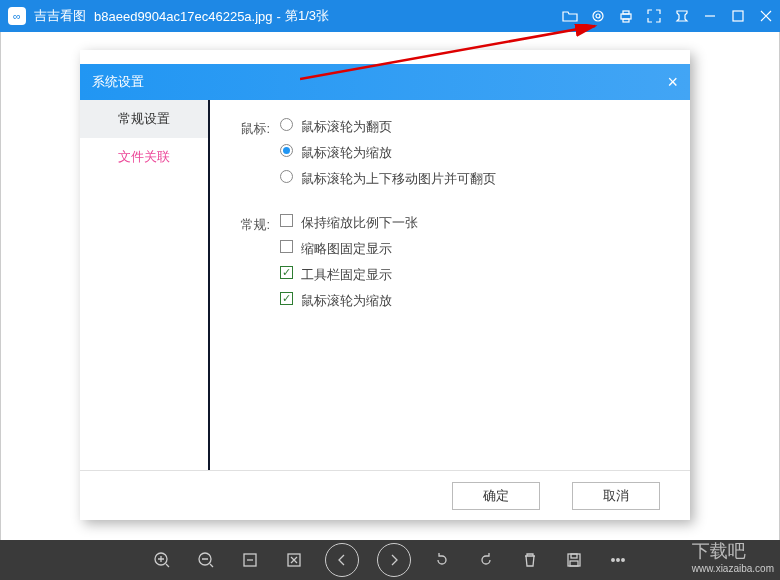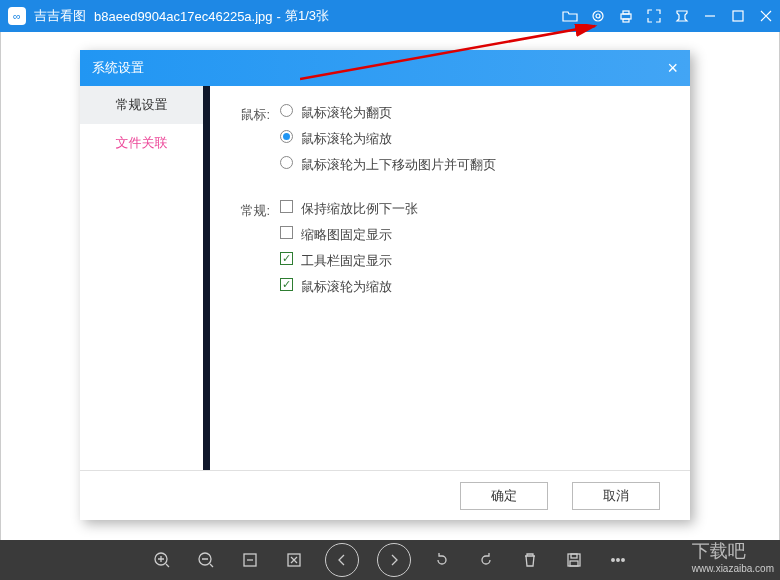--- a/index.html
+++ b/index.html
@@ -9,37 +9,37 @@
 .titlebar .title { flex: 0 0 auto; }
 .titlebar .spacer { flex: 1; }
 .titlebar .tbtn { width: 28px; height: 32px; display: flex; align-items: center; justify-content: center; cursor: pointer; }
 .titlebar .tbtn svg { stroke: #fff; fill: none; stroke-width: 1.2; }
 .canvas { position: absolute; top: 32px; left: 0; right: 0; bottom: 40px; background: #fff; border-left: 1px solid #ccc; border-right: 1px solid #ccc; }
 .bottombar { position: absolute; bottom: 0; left: 0; right: 0; height: 40px; background: #3a3a3a; display: flex; align-items: center; justify-content: center; gap: 18px; }
 .bottombar .bbtn { width: 26px; height: 26px; display: flex; align-items: center; justify-content: center; cursor: pointer; }
 .bottombar .bbtn.big { width: 34px; height: 34px; border: 1.5px solid #ccc; border-radius: 50%; }
 .bottombar svg { stroke: #ccc; fill: none; stroke-width: 1.3; }
 .dialog { position: absolute; top: 50px; left: 80px; width: 610px; height: 470px; background: #fff; box-shadow: 4px 4px 12px rgba(0,0,0,0.3); display: flex; flex-direction: column; }
-.dlg-header { height: 36px; background: linear-gradient(to right, #2196f3, #42a5f5); color: #fff; display: flex; align-items: center; padding: 0 12px; font-size: 13px; }
+.dlg-header { height: 36px; background: linear-gradient(to right, #2196f3, #42a5f5); color: #fff; display: flex; align-items: center; padding: 0 12px; font-size: 13px; margin-top: 14px; }
 .dlg-header .spacer { flex: 1; }
 .dlg-close { cursor: pointer; font-size: 18px; }
 .dlg-body { flex: 1; display: flex; }
-.dlg-sidebar { width: 130px; background: #fff; border-right: 7px solid #0f172a; }
+.dlg-sidebar { width: 130px; background: #fff; border-right: 2px solid #0f172a; }
 .dlg-sidebar .tab { height: 38px; display: flex; align-items: center; justify-content: center; font-size: 13px; color: #ec4899; cursor: pointer; }
 .dlg-sidebar .tab.active { background: #eef0f2; color: #333; }
 .dlg-content { flex: 1; padding: 18px 20px; font-size: 13px; color: #444; }
 .row { display: flex; align-items: flex-start; margin-bottom: 18px; }
 .row .label { width: 50px; text-align: right; padding-right: 10px; color: #555; line-height: 22px; }
 .row .opts { flex: 1; }
 .opt { display: flex; align-items: flex-start; height: 26px; gap: 8px; }
 .radio { width: 13px; height: 13px; border: 1px solid #888; border-radius: 50%; display: flex; align-items: center; justify-content: center; cursor: pointer; }
 .radio.checked::after { content: ""; width: 7px; height: 7px; background: #2196f3; border-radius: 50%; }
 .chk { width: 13px; height: 13px; border: 1px solid #888; display: flex; align-items: center; justify-content: center; cursor: pointer; font-size: 11px; color: #2e7d32; }
 .chk.checked { border-color: #2e7d32; }
-.dlg-footer { height: 50px; border-top: 1px solid #e0e0e0; display: flex; align-items: center; justify-content: flex-end; gap: 24px; padding-right: 30px; }
+.dlg-footer { height: 50px; border-top: 1px solid #e0e0e0; display: flex; align-items: center; justify-content: flex-end; gap: 32px; padding-right: 30px; }
 .btn { width: 88px; height: 28px; border: 1px solid #bbb; background: #fff; font-size: 13px; color: #333; cursor: pointer; display: flex; align-items: center; justify-content: center; }
 .arrow { position: absolute; top: 24px; left: 300px; pointer-events: none; z-index: 50; }
 .watermark { position: absolute; right: 6px; bottom: 6px; color: #bbb; font-size: 18px; z-index: 60; }
 .watermark .sub { font-size: 10px; color: #ccc; }
 </style>
 </head>
 <body>
 
 <div class="titlebar">
   <div class="logo">∞</div>

